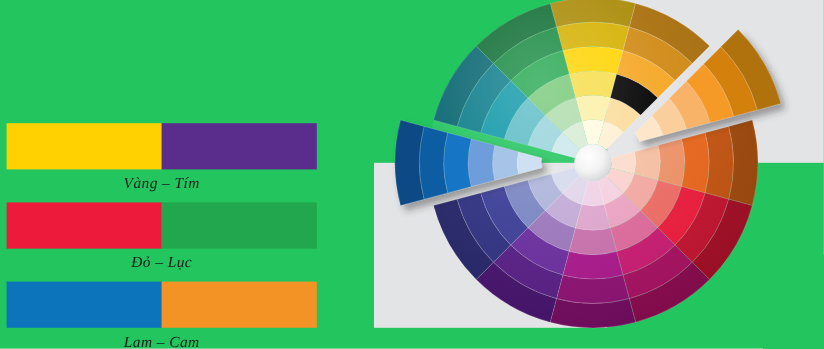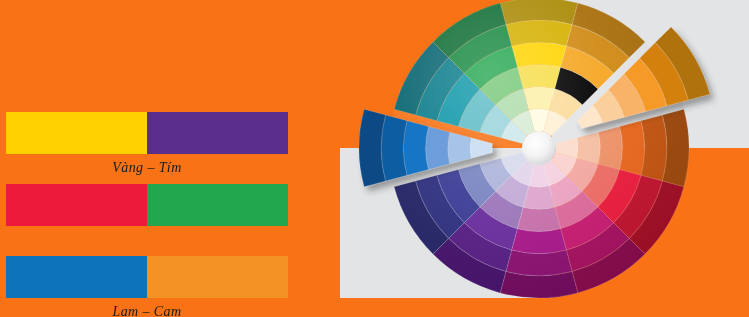--- a/index.html
+++ b/index.html
@@ -6,21 +6,21 @@
   html, body {
     margin: 0; padding: 0;
     width: 749px; height: 317px;
     overflow: hidden;
     background: #eeeff1;
     font-family: "Liberation Sans", sans-serif;
   }
   #stage {
     position: relative;
     width: 749px; height: 317px;
-    background: #f97316;
+    background: #22c55e;
   }
 
   
   #pairs {
     position: absolute;
     left: 0; top: 0;
     width: 330px; height: 317px;
   }
   .pair-group { position: absolute; left: 6px; width: 282px; }
   .pair-group.g0 { top: 112px; }
@@ -69,20 +69,21 @@
         <div class="half" style="background: rgb(90, 45, 140);"></div>
       </div>
       <div class="pair-label">Vàng – Tím</div>
     </div>
 
     <div class="pair-group g1">
       <div class="bar">
         <div class="half" style="background: rgb(237, 26, 59);"></div>
         <div class="half" style="background: rgb(34, 166, 78);"></div>
       </div>
+      <div class="pair-label">Đỏ – Lục</div>
     </div>
 
     <div class="pair-group g2">
       <div class="bar">
         <div class="half" style="background: rgb(12, 116, 187);"></div>
         <div class="half" style="background: rgb(243, 147, 37);"></div>
       </div>
       <div class="pair-label">Lam – Cam</div>
     </div>
 

